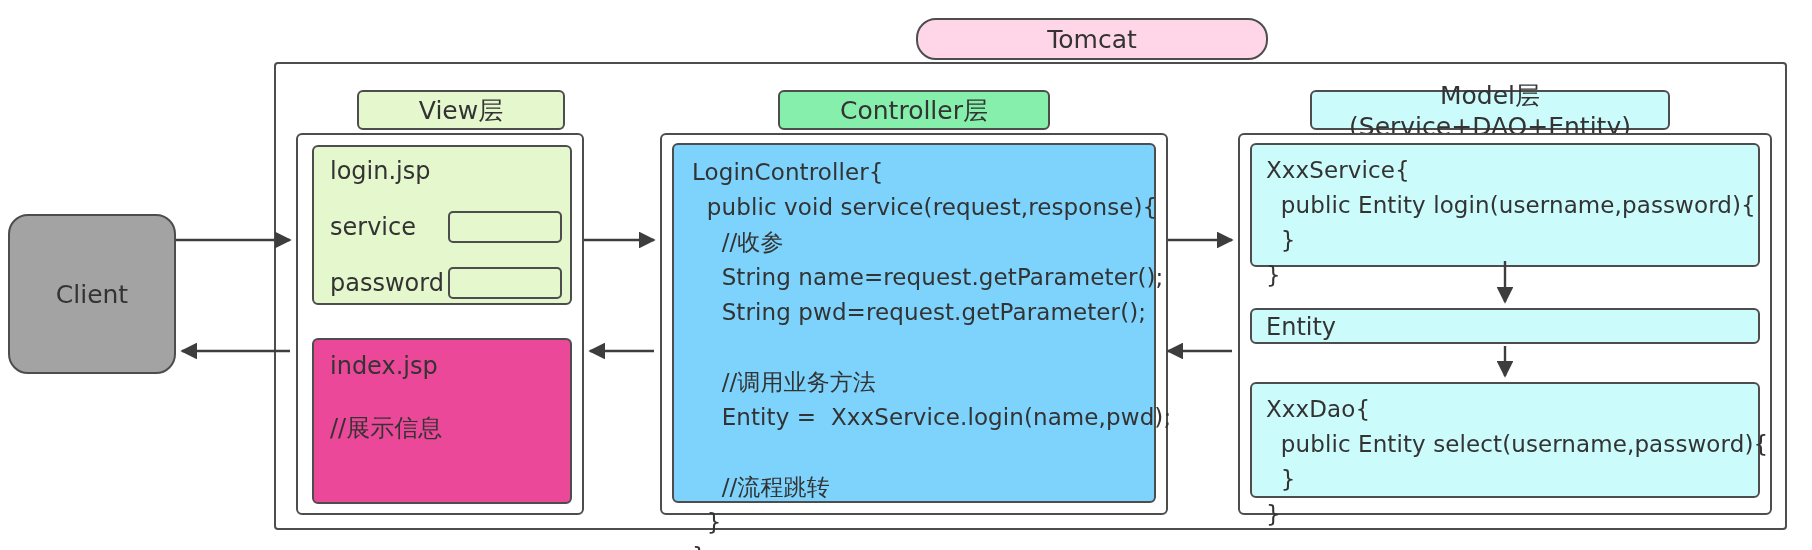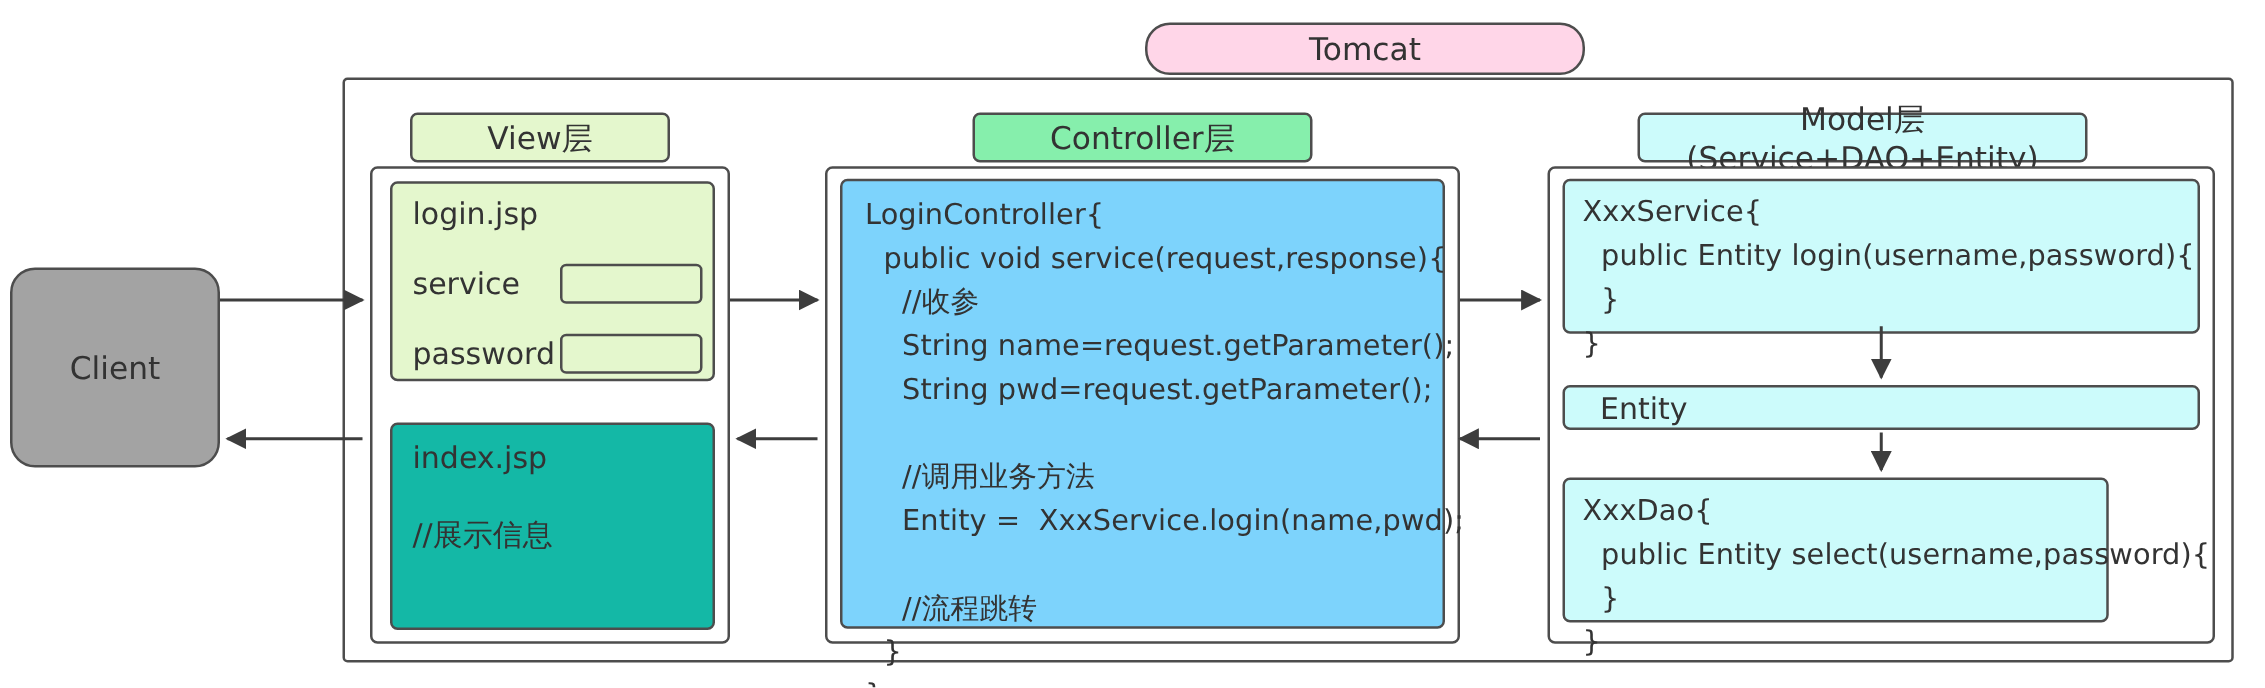--- a/index.html
+++ b/index.html
@@ -55,21 +55,21 @@
     background:#a3a3a3;
     font-size:25px;
   }
 
   
   .layer-title{
     height:40px;
     font-size:25px;
     border-radius:6px;
   }
-  #view-title{ left:328px; top:90px; width:208px; background:#e4f7cd; }
+  #view-title{ left:357px; top:90px; width:208px; background:#e4f7cd; }
   #controller-title{ left:778px; top:90px; width:272px; background:#86efac; }
   #model-title{ left:1310px; top:90px; width:360px; background:#ccfbfb; }
 
   
   #view-layer{
     left:296px; top:133px; width:288px; height:382px;
   }
   #login-jsp{
     left:312px; top:145px; width:260px; height:160px;
     background:#e4f7cd;
@@ -91,21 +91,21 @@
     border-radius:5px;
     background:#e4f7cd;
     width:114px; height:32px;
     left:134px;
   }
   #username-input{ top:64px; }
   #password-input{ top:120px; }
 
   #index-jsp{
     left:312px; top:338px; width:260px; height:166px;
-    background:#14b8a6;
+    background:#ec4899;
   }
   #index-title{
     position:absolute; left:16px; top:12px; font-size:24px;
   }
   #index-comment{
     position:absolute; left:16px; top:72px; font-size:24px;
   }
 
   
   #controller-layer{
@@ -128,25 +128,25 @@
     left:1250px; top:143px; width:510px; height:124px;
     background:#ccfbfb;
   }
   #service-code{ position:absolute; left:14px; top:8px; }
 
   #entity-box{
     left:1250px; top:308px; width:510px; height:36px;
     background:#ccfbfb;
   }
   #entity-label{
-    position:absolute; left:28px; top:3px; font-size:24px;text-align:center;
+    position:absolute; left:14px; top:3px; font-size:24px;text-align:center;
   }
 
   #dao-box{
-    left:1250px; top:382px; width:437px; height:116px;
+    left:1250px; top:382px; width:510px; height:116px;
     background:#ccfbfb;
   }
   #dao-code{ position:absolute; left:14px; top:8px; }
 
   
   .conn{ position:absolute; }
   .conn svg{ display:block; overflow:visible; }
 </style>
 </head>
 <body>

